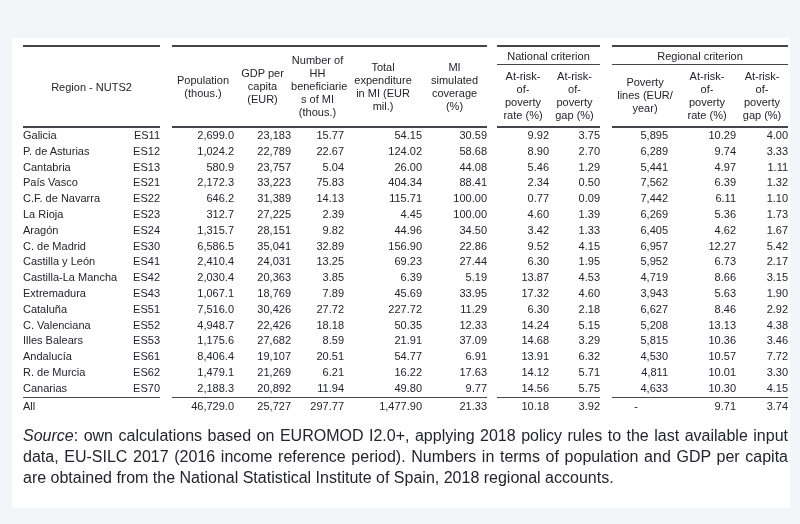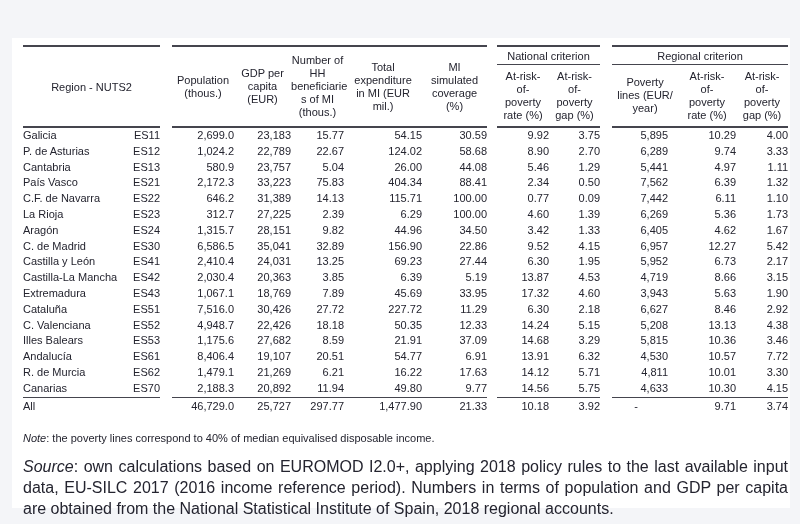--- a/index.html
+++ b/index.html
@@ -192,21 +192,21 @@
           <td class="num">6.11</td>
           <td class="num">1.10</td>
         </tr>
         <tr class="">
           <td class="name">La Rioja</td>
           <td class="code">ES23</td>
           <td class="gapcol"></td>
           <td class="num">312.7</td>
           <td class="num">27,225</td>
           <td class="num">2.39</td>
-          <td class="num">6.29</td>
+          <td class="num">4.45</td>
           <td class="num">100.00</td>
           <td class="gapcol"></td>
           <td class="num">4.60</td>
           <td class="num">1.39</td>
           <td class="gapcol"></td>
           <td class="num pov">6,269</td>
           <td class="num">5.36</td>
           <td class="num">1.73</td>
         </tr>
         <tr class="">
@@ -409,17 +409,16 @@
           <td class="num">10.18</td>
           <td class="num">3.92</td>
           <td class="gapcol"></td>
           <td class="num pov dash">-</td>
           <td class="num">9.71</td>
           <td class="num">3.74</td>
         </tr>
       </tbody>
   </table>
 
-  <p class="note"><span class="lbl">Note</span><span>: the poverty lines correspond to 40% of median equivalised disposable income.</span></p>
 
   <p class="source"><span class="lbl">Source</span><span>: own calculations based on EUROMOD I2.0+, applying 2018 policy rules to the last available input data, EU-SILC 2017 (2016 income reference period). Numbers in terms of population and GDP per capita are obtained from the National Statistical Institute of Spain, 2018 regional accounts.</span></p>
 
 </div>
 
 </body></html>

